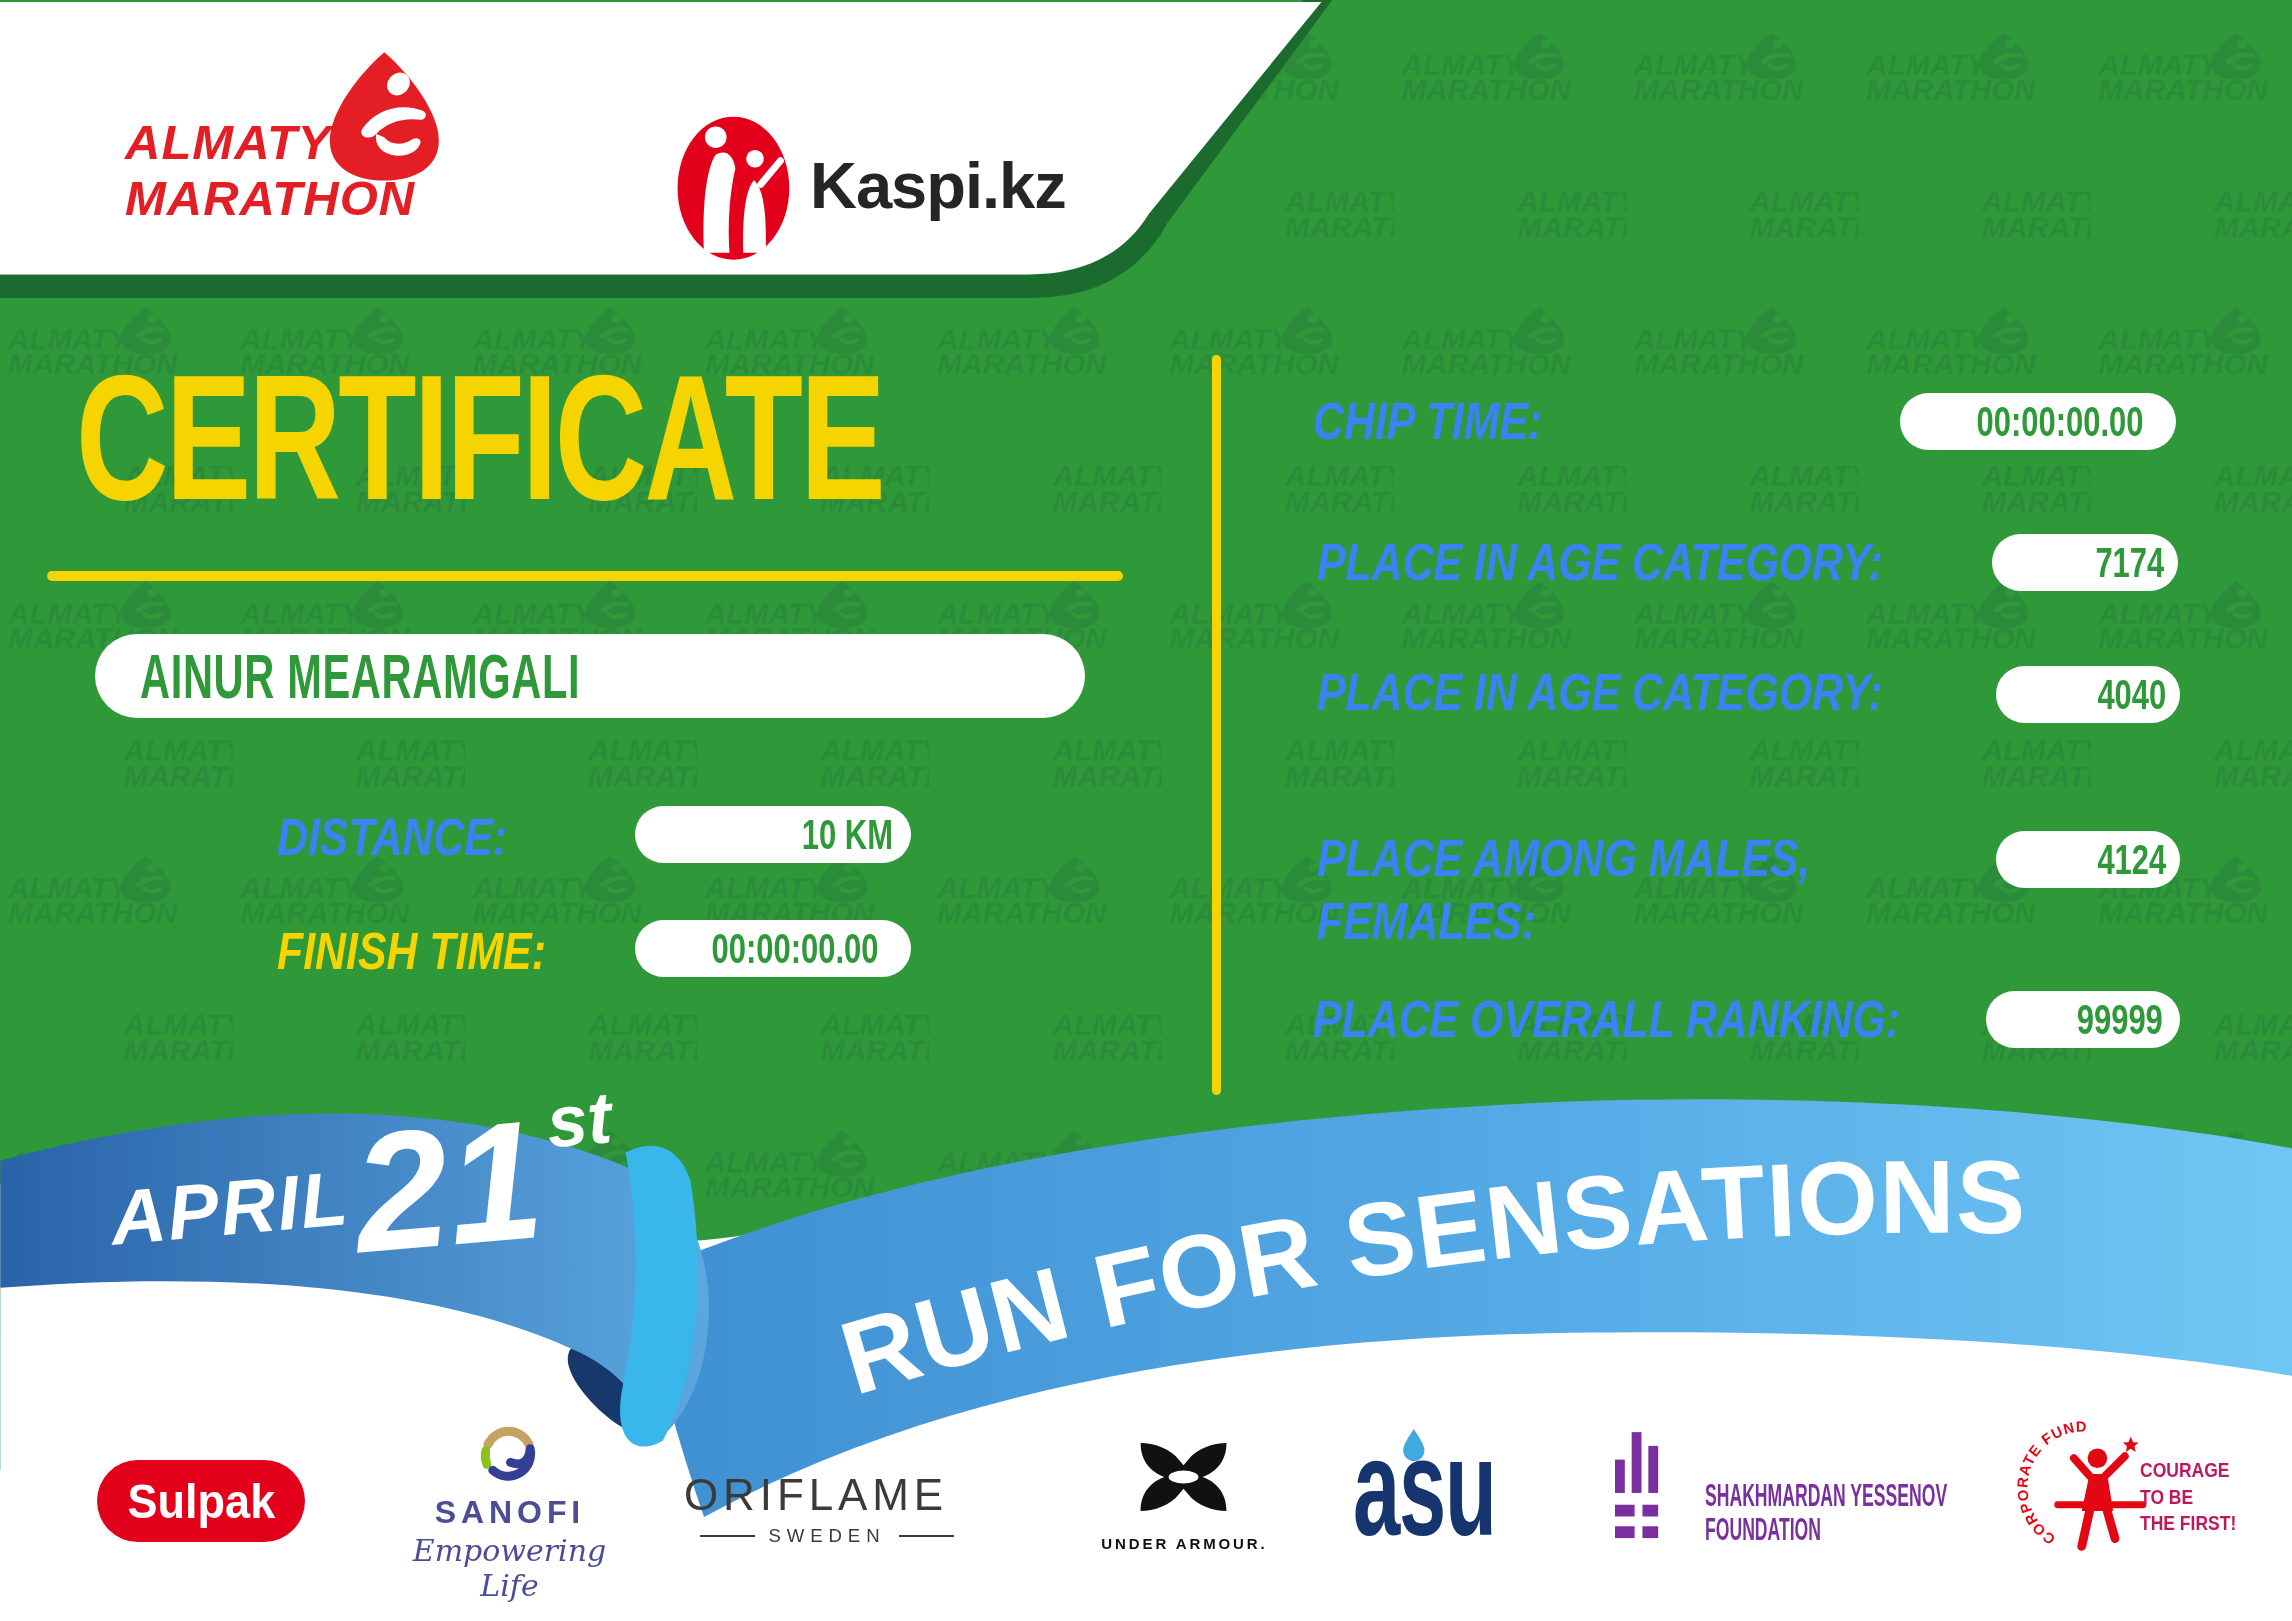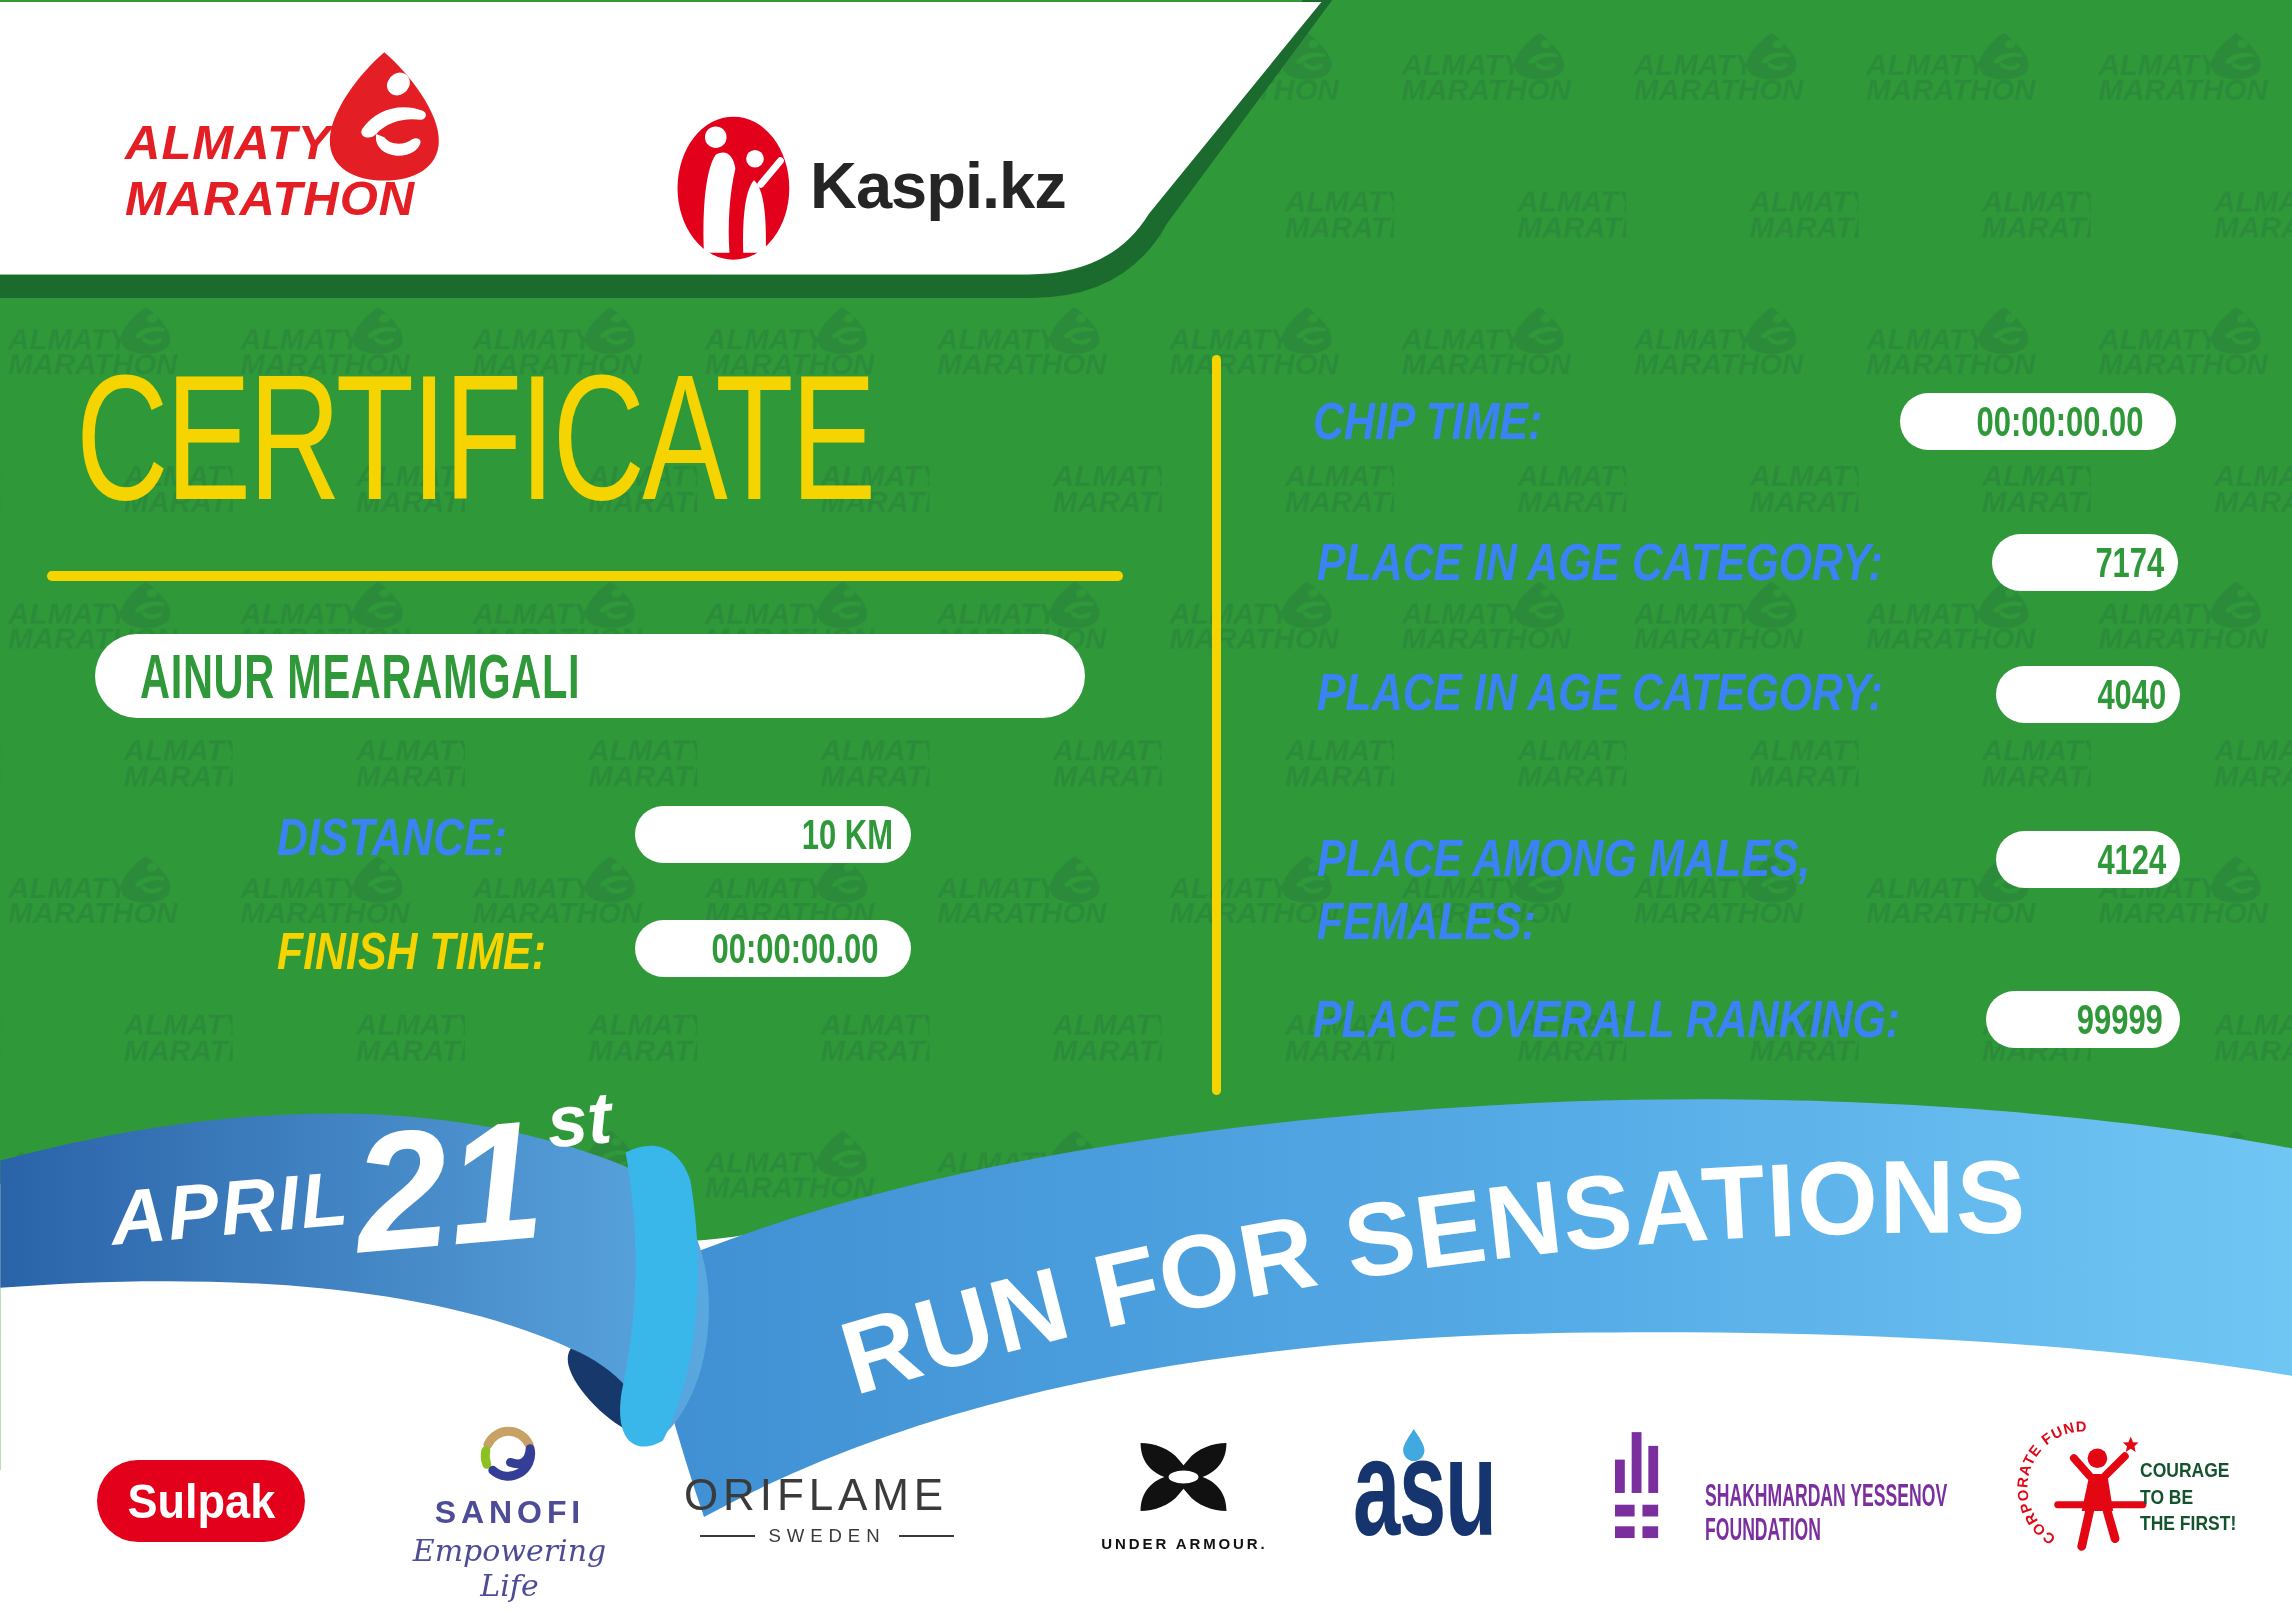--- a/index.html
+++ b/index.html
@@ -11,21 +11,21 @@
   #wm-svg{left:0;top:0;}
   
   .cnd{display:inline-block;transform-origin:left center;}
   
   #header-svg{left:0;top:0;}
   #almaty-txt1,#almaty-txt2{color:#E31E24;font-style:italic;font-weight:bold;font-size:49px;line-height:49px;letter-spacing:1px;}
   #almaty-txt1{left:125px;top:118px;}
   #almaty-txt2{left:125px;top:174px;}
   #kaspi-text{left:810px;top:149px;color:#252525;font-weight:bold;font-size:65px;line-height:74px;letter-spacing:-1px;}
   
-  #title{left:76px;top:345px;color:#F5D400;font-weight:normal;font-size:178px;line-height:186px;letter-spacing:-3.9px;white-space:nowrap;}
+  #title{left:76px;top:345px;color:#F5D400;font-weight:bold;font-size:178px;line-height:186px;letter-spacing:-3.9px;white-space:nowrap;}
   #title .cnd{transform:scaleX(.72);}
   #title-underline{left:47px;top:571px;width:1076px;height:9.8px;background:#F5D400;border-radius:4.9px;}
   
   #name-pill{left:95px;top:634px;width:990px;height:84px;background:#fff;border-radius:42px;display:flex;align-items:center;padding-left:45px;box-sizing:border-box;}
   #name-pill span{color:#2F9839;font-weight:bold;font-size:63px;transform:scaleX(.66);transform-origin:left center;white-space:nowrap;letter-spacing:1px;}
   
   .lbl{color:#3b82f6;font-style:italic;font-weight:bold;font-size:51px;line-height:63px;white-space:nowrap;}
   .lbl .cnd{transform:scaleX(.84);}
   .lbl.yellow{color:#F5D400;}
   .pill{background:#fff;border-radius:29px;display:flex;align-items:center;justify-content:flex-end;}
@@ -60,21 +60,21 @@
   #oriflame-sub .rule{width:55px;height:2.9px;background:#3A3A3A;}
   #oriflame-sub span{font-size:18.6px;letter-spacing:5.9px;}
   #ua-logo{left:1135px;top:1433px;}
   #ua-text{left:1059px;top:1535px;width:251px;text-align:center;color:#111;font-weight:bold;font-size:15px;letter-spacing:2.9px;}
   #asu-text{left:1353px;top:1419px;color:#16356F;font-weight:bold;font-size:137px;line-height:137px;transform:scaleX(.62);transform-origin:left top;letter-spacing:-2px;}
   #asu-drop{left:1403px;top:1429px;}
   #yessenov-icon{left:1615px;top:1431px;}
   #yessenov-text{left:1705px;top:1478px;color:#7B2F9E;font-weight:bold;font-size:32px;line-height:34px;white-space:nowrap;}
   #yessenov-text .cnd{transform:scaleX(.55);}
   #courage-svg{left:2017px;top:1419px;}
-  #courage-text{left:2140px;top:1457px;color:#14532d;font-weight:bold;font-size:20.6px;line-height:26.5px;white-space:nowrap;}
+  #courage-text{left:2140px;top:1457px;color:#be185d;font-weight:bold;font-size:20.6px;line-height:26.5px;white-space:nowrap;}
   #courage-text .cnd{transform:scaleX(.85);}
 </style>
 </head>
 <body>
 
 <div class="cert">
 
   <div id="bg-green" class="abs"></div>
 
   <svg id="wm-svg" class="abs" width="2293" height="1470" viewBox="0 0 2339 1500">

